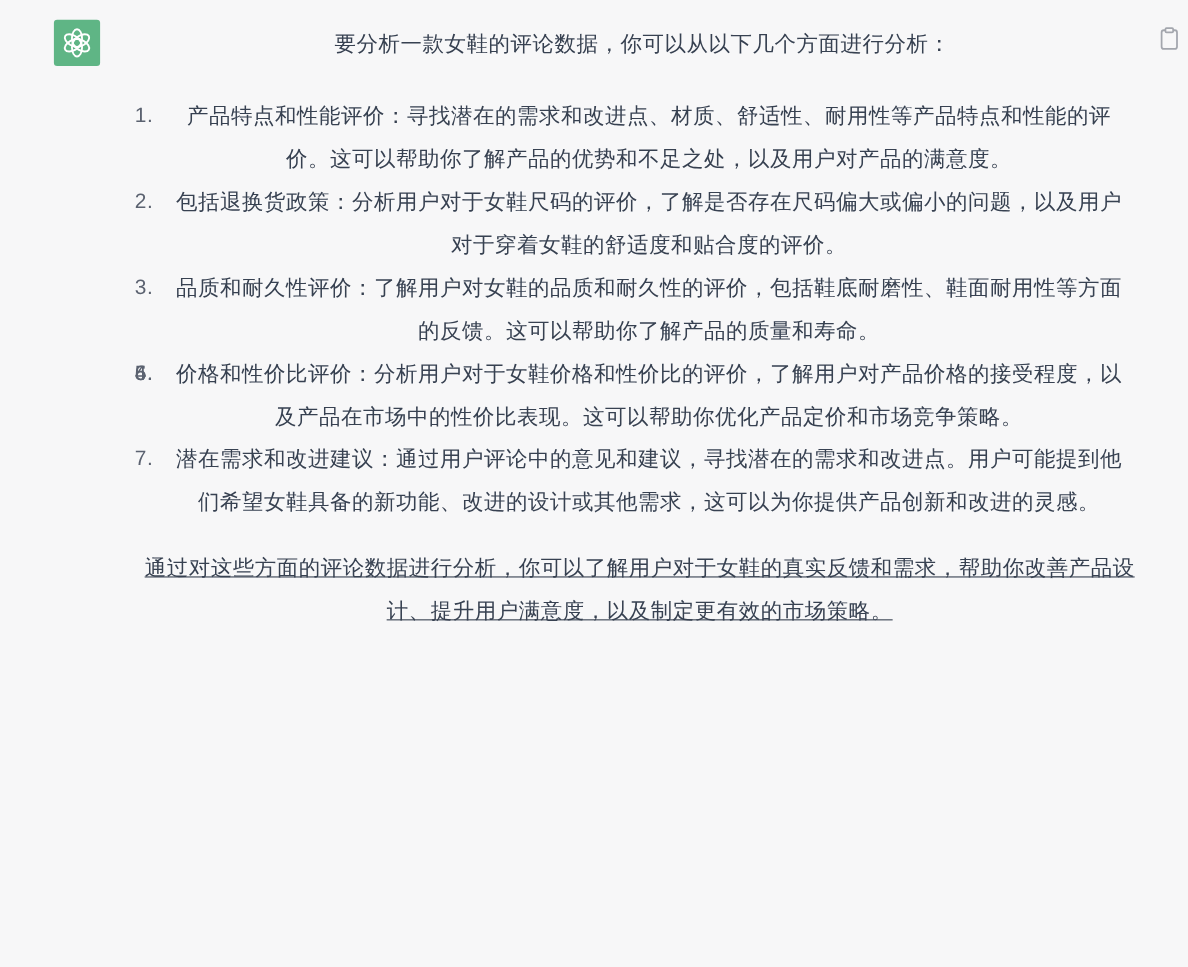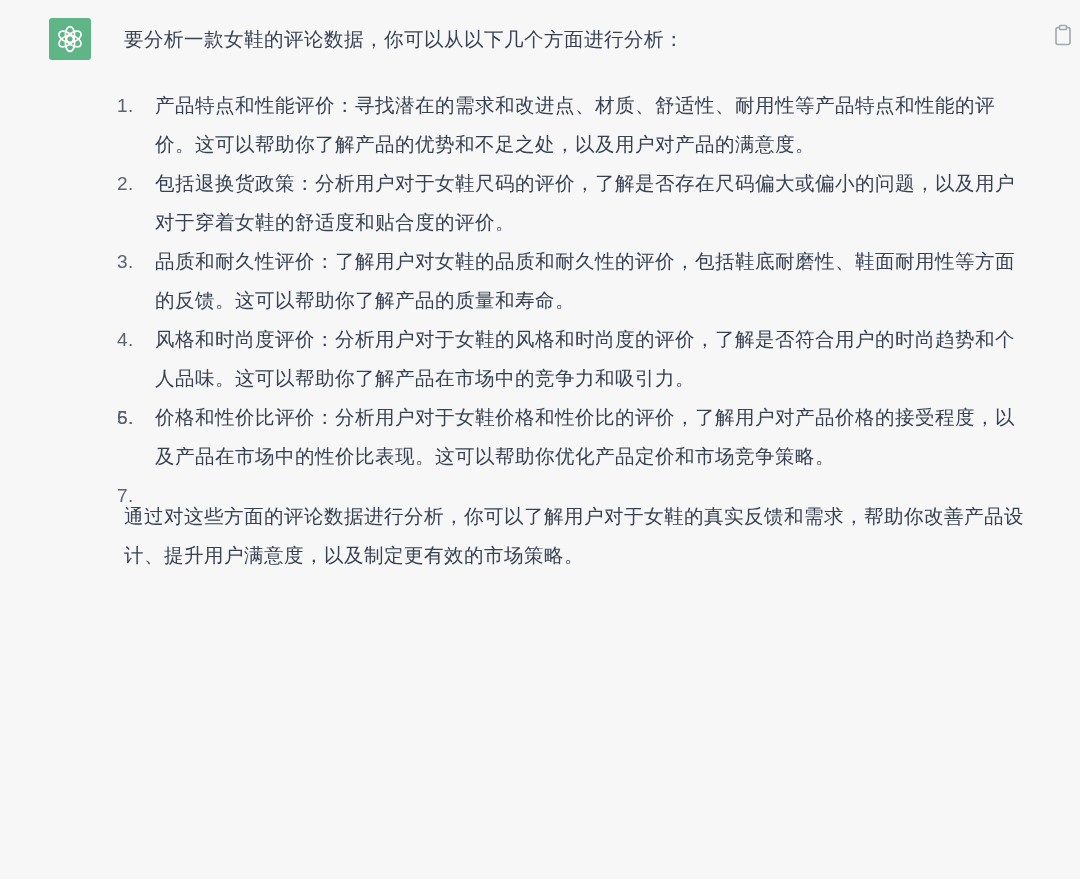--- a/index.html
+++ b/index.html
@@ -12,20 +12,21 @@
     }
     body {
       font-family: "DejaVu Sans", "Liberation Sans", sans-serif;
       color: #374151;
       position: relative;
     }
     .message-row {
       position: relative;
       width: 1080px;
       height: 879px;
+      text-align: center;
     }
     .avatar {
       position: absolute;
       left: 49px;
       top: 18px;
       width: 42px;
       height: 42px;
       border-radius: 3px;
       background: #5fb585;
       display: flex;
@@ -71,20 +72,21 @@
       left: -7px;
       top: 0;
       width: 28px;
       color: #5b6270;
       font-family: "Liberation Sans", sans-serif;
       font-size: 19px;
     }
     .outro {
       margin: 21px 0 0 0;
       width: 915px;
+      text-decoration: underline;
     }
   </style>
 </head>
 <body>
 
 <div class="message-row">
 
   <div class="avatar">
     <svg width="30" height="30" viewBox="0 0 30 30" fill="none" stroke="#ffffff" stroke-width="1.7" stroke-linejoin="round">
       <g transform="translate(15 15)">
@@ -116,29 +118,29 @@
       <li>
         <span class="num">2.</span>
         <span>包括退换货政策：分析用户对于女鞋尺码的评价，了解是否存在尺码偏大或偏小的问题，以及用户对于穿着女鞋的舒适度和贴合度的评价。</span>
       </li>
       <li>
         <span class="num">3.</span>
         <span>品质和耐久性评价：了解用户对女鞋的品质和耐久性的评价，包括鞋底耐磨性、鞋面耐用性等方面的反馈。这可以帮助你了解产品的质量和寿命。</span>
       </li>
       <li>
         <span class="num">4.</span>
-        <span>风格和时尚度评价：分析用户对于女鞋的风格和时尚度的评价，了解是否符合用户的时尚趋势和个人品味。这可以帮助你了解产品在市场中的竞争力和吸引力。</span>
       </li>
       <li>
         <span class="num">5.</span>
       </li>
       <li>
         <span class="num">6.</span>
         <span>价格和性价比评价：分析用户对于女鞋价格和性价比的评价，了解用户对产品价格的接受程度，以及产品在市场中的性价比表现。这可以帮助你优化产品定价和市场竞争策略。</span>
       </li>
       <li>
         <span class="num">7.</span>
+        <span>潜在需求和改进建议：通过用户评论中的意见和建议，寻找潜在的需求和改进点。用户可能提到他们希望女鞋具备的新功能、改进的设计或其他需求，这可以为你提供产品创新和改进的灵感。</span>
       </li>
     </ol>
 
     <p class="outro">通过对这些方面的评论数据进行分析，你可以了解用户对于女鞋的真实反馈和需求，帮助你改善产品设计、提升用户满意度，以及制定更有效的市场策略。</p>
   </div>
 </div>
 
 </body></html>

